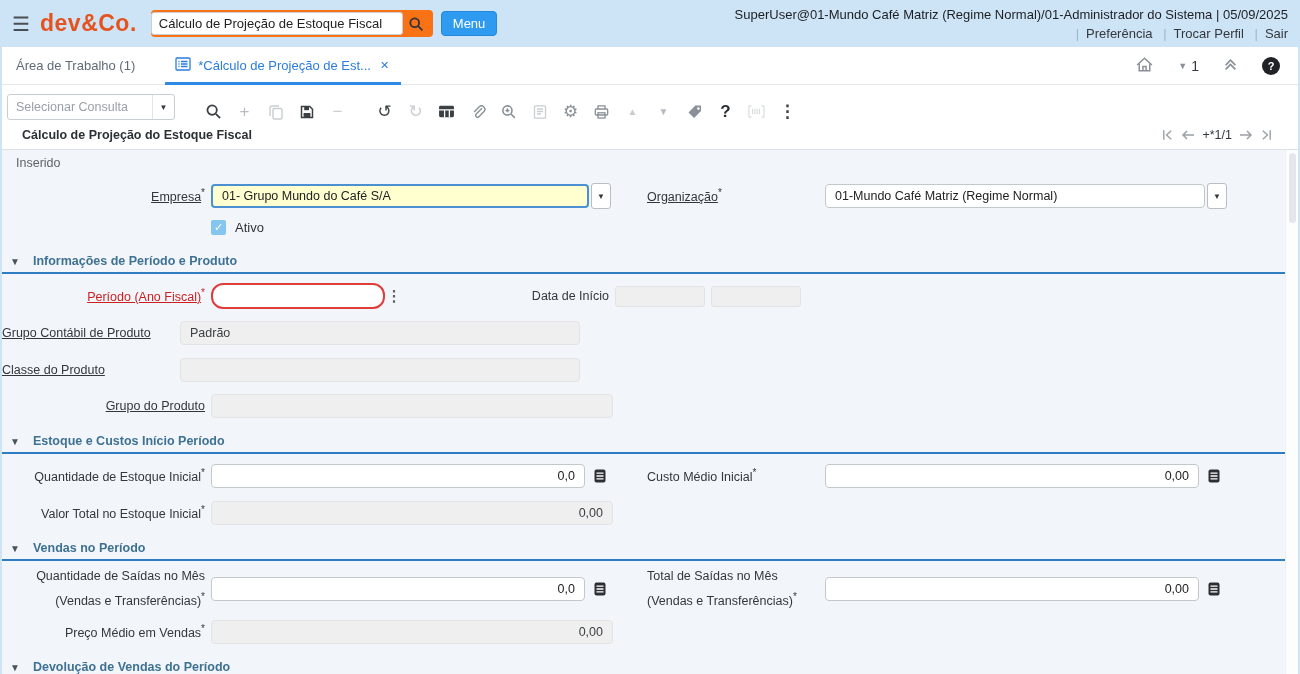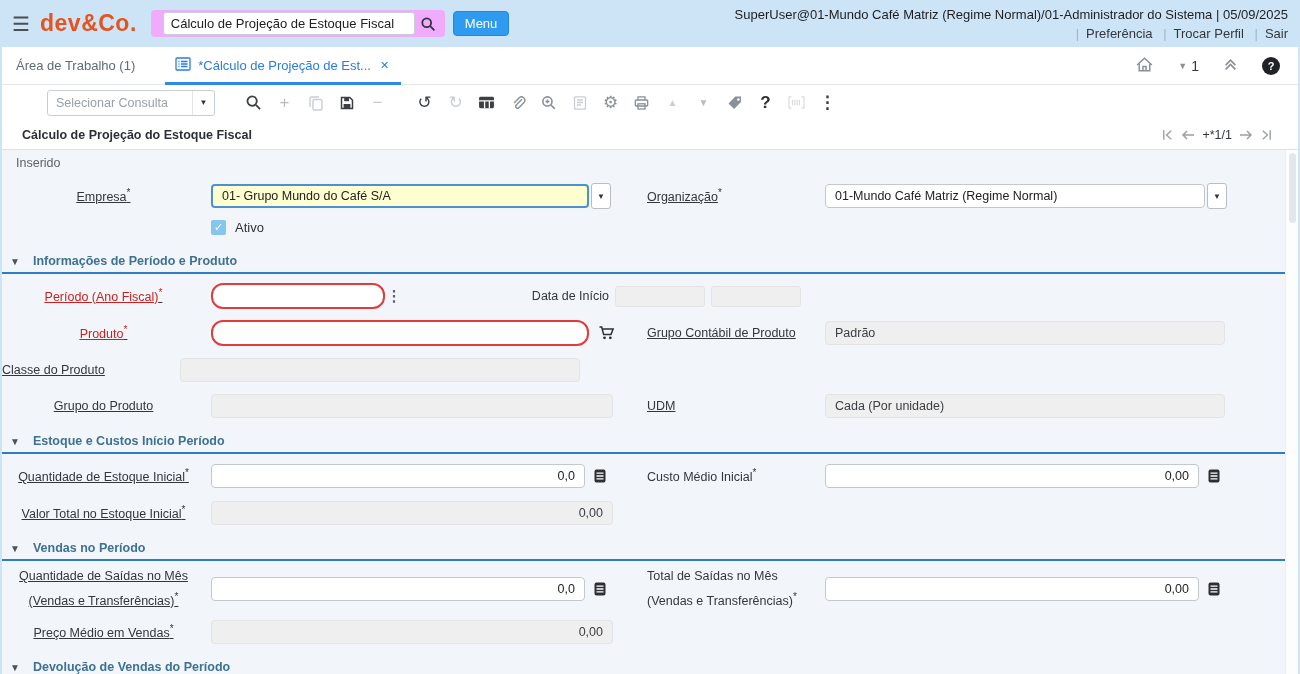--- a/index.html
+++ b/index.html
@@ -3,21 +3,21 @@
 <meta charset="utf-8">
 <style>
   * { box-sizing: border-box; margin: 0; padding: 0; }
   html,body { width:1300px; height:674px; overflow:hidden; }
   body { background:#cde4f6; font-family:"Liberation Sans", sans-serif; font-size:13px; color:#2f3338; }
 
   
   .hdr { height:47px; display:flex; align-items:center; padding:0 12px 0 12px; background:#cde4f6; }
   .burger { font-size:20px; color:#4a4f55; width:28px; cursor:pointer; }
   .logo { font-size:23px; font-weight:bold; color:#e5531f; letter-spacing:.5px; margin-right:14px; white-space:nowrap; }
-  .searchwrap { background:#f0abfc; border-radius:4px; display:flex; align-items:center; padding:2px 4px 2px 12px; }
+  .searchwrap { background:#f97316; border-radius:4px; display:flex; align-items:center; padding:2px 4px 2px 0; }
   .searchwrap input { width:252px; height:23px; border:1px solid #c9ced4; border-radius:3px; padding:0 7px; font:13px "Liberation Sans",sans-serif; color:#222; outline:none; }
   .searchbtn { width:26px; height:23px; display:flex; align-items:center; justify-content:center; color:#30343a; cursor:pointer; }
   .menubtn { margin-left:8px; background:#2e9bf0; color:#fff; border:1px solid #2388da; border-radius:4px; font:13px "Liberation Sans",sans-serif; padding:4px 11px; cursor:pointer; }
   .hdr-right { margin-left:auto; text-align:right; line-height:19px; }
   .userinfo { color:#1c1e21; font-size:13px; }
   .hdr-links { font-size:13px; color:#33373c; }
   .hdr-links .sep { color:#9fb4c6; margin:0 7px; }
   .hdr-links span[data-interactable="true"] { cursor:pointer; }
 
   
@@ -28,21 +28,21 @@
   .tab-ws { padding:0 24px 0 14px; color:#5f6b77; cursor:pointer; }
   .tab-active { position:relative; height:38px; display:flex; align-items:center; gap:7px; padding:0 16px; color:#2a7cdf; cursor:pointer; }
   .tab-active::after { content:""; position:absolute; left:6px; right:6px; bottom:0; height:3px; background:#2e8ae6; }
   .tab-close { font-size:11px; color:#2a7cdf; cursor:pointer; padding:2px; }
   .tabbar-right { margin-left:auto; display:flex; align-items:center; gap:24px; margin-right:18px; color:#8a9097; }
   .navnum { display:flex; align-items:center; gap:4px; color:#33373c; font-size:14px; cursor:pointer; }
   .navnum .caret { font-size:9px; color:#8a9097; }
   .helpcircle { width:18px; height:18px; border-radius:50%; background:#202226; color:#fff; font-size:11px; font-weight:bold; display:flex; align-items:center; justify-content:center; cursor:pointer; }
 
   
-  .toolbar { height:35px; display:flex; align-items:center; padding:0 0 0 5px; background:#fff;margin-left:40px; }
+  .toolbar { height:35px; display:flex; align-items:flex-end; padding:0 0 0 5px; background:#fff; }
   .qselect { width:168px; height:26px; border:1px solid #c9ced4; border-radius:3px; display:flex; align-items:center; cursor:pointer; background:#fff; }
   .qselect .ph { flex:1; padding-left:8px; color:#9aa0a6; font-size:12.5px; }
   .qselect .dd { width:22px; height:100%; display:flex; align-items:center; justify-content:center; border-left:1px solid #e1e4e8; color:#33373c; font-size:8px; }
   .tbi { width:17px; height:17px; display:flex; align-items:center; justify-content:center; margin-left:14px; cursor:pointer; }
   .tbi svg { display:block; }
   .tbi.txt { font-size:17px; line-height:17px; }
   .ic-dark { color:#3c4043; } .ic-mid { color:#8a9097; } .ic-light { color:#c9cdd2; } .ic-xlight { color:#d7dadd; } .ic-soft { color:#b7bcc2; }
   .tbi.gap { margin-left:30px; }
 
   
@@ -56,21 +56,21 @@
   .formarea { flex:1; background:#f2f6fb; position:relative; overflow:hidden; }
   .gutter { position:absolute; top:0; right:0; bottom:0; width:13px; background:#fdfdfe; border-left:1px solid #edf0f4; }
   .gutter .thumb { width:7px; margin:3px auto 0; height:70px; background:#e3e7ec; border-radius:4px; }
   .fcontent { width:1284px; }
 
   .statusrow { height:26px; line-height:26px; padding-left:14px; color:#5f6368; font-size:12.5px; }
 
   .fr { display:flex; align-items:center; }
   .cellL { width:645px; display:flex; align-items:center; }
   .cellR { flex:1; display:flex; align-items:center; }
-  .lblL { width:203px; text-align:center; color:#33373b; font-size:12.5px; line-height:1.8;text-decoration:underline; }
+  .lblL { width:203px; text-align:right; color:#33373b; font-size:12.5px; line-height:1.8; }
   .lblR { width:172px; text-align:left; color:#33373b; font-size:12.5px; line-height:1.8; }
   .lnk { text-decoration:underline; }
   .redlbl { color:#cc1f1f; }
   sup { font-size:10px; }
   .ctl { margin-left:6px; display:flex; align-items:center; }
 
   .inp { height:24px; border:1px solid #c3c8cd; border-radius:4px; background:#fff; font:12.5px "Liberation Sans",sans-serif; color:#222; padding:0 9px; outline:none; }
   .inp:disabled { background:#efefef; border-color:#e3e3e3; color:#3a3e42; }
   .inp.num { text-align:right; }
   .focused { background:#ffffd0 !important; border:2px solid #4a90d2 !important; }
@@ -297,33 +297,20 @@
         <div style="width:206px; text-align:right; color:#33373b; font-size:12.5px;" data-interactable="false">Data de Início</div>
         <div class="ctl">
           <input class="inp" disabled="" style="width: 90px; height: 21px; border-radius: 3px;" data-interactable="false" value="">
         </div>
         <div class="ctl">
           <input class="inp" disabled="" style="width: 90px; height: 21px; border-radius: 3px;" data-interactable="false" value="">
         </div>
       </div>
 
       <div class="fr" style="margin-top:7px; height:30px;">
-        <div class="cellL">
-          <div class="lblL"><span class="lnk redlbl" data-interactable="false">Produto</span><sup class="redlbl" data-interactable="false">*</sup></div>
-          <div class="ctl">
-            <input class="inp reqinp" style="width: 378px;" data-interactable="true" value="">
-            <span class="sideicon" data-interactable="true">
-              <svg width="17" height="16" viewBox="0 0 16 16">
-                  <path d="M1 2h2.2l1.9 7.5h7.4L14.6 4H4" fill="none" stroke="currentColor" stroke-width="1.5"></path>
-                  <circle cx="6" cy="12.8" r="1.4" fill="currentColor"></circle>
-                  <circle cx="11.8" cy="12.8" r="1.4" fill="currentColor"></circle>
-                </svg>
-            </span>
-          </div>
-        </div>
         <div class="cellR">
           <div class="lblR"><span class="lnk" data-interactable="false">Grupo Contábil de Produto</span></div>
           <div class="ctl">
               <input class="inp" disabled="" style="width: 400px;" data-interactable="false" value="Padrão">
             </div>
         </div>
       </div>
 
       <div class="fr" style="margin-top:9px; height:26px;">
         <div class="cellR">
@@ -332,26 +319,20 @@
               <input class="inp" disabled="" style="width: 400px;" data-interactable="false" value="">
             </div>
         </div>
       </div>
 
       <div class="fr" style="margin-top:10px; height:26px;">
         <div class="cellL">
           <div class="lblL"><span class="lnk" data-interactable="false">Grupo do Produto</span></div>
           <div class="ctl">
               <input class="inp" disabled="" style="width: 402px;" data-interactable="false" value="">
-            </div>
-        </div>
-        <div class="cellR">
-          <div class="lblR"><span class="lnk" data-interactable="false">UDM</span></div>
-          <div class="ctl">
-              <input class="inp" disabled="" style="width: 400px;" data-interactable="false" value="Cada (Por unidade)">
             </div>
         </div>
       </div>
 
       <div class="section" style="margin-top:10px;" data-interactable="false">
         <span class="tri" data-interactable="true">▼</span>
         <span class="st" data-interactable="false">Estoque e Custos Início Período</span>
       </div>
 
       <div class="fr" style="margin-top:9px; height:26px;">

